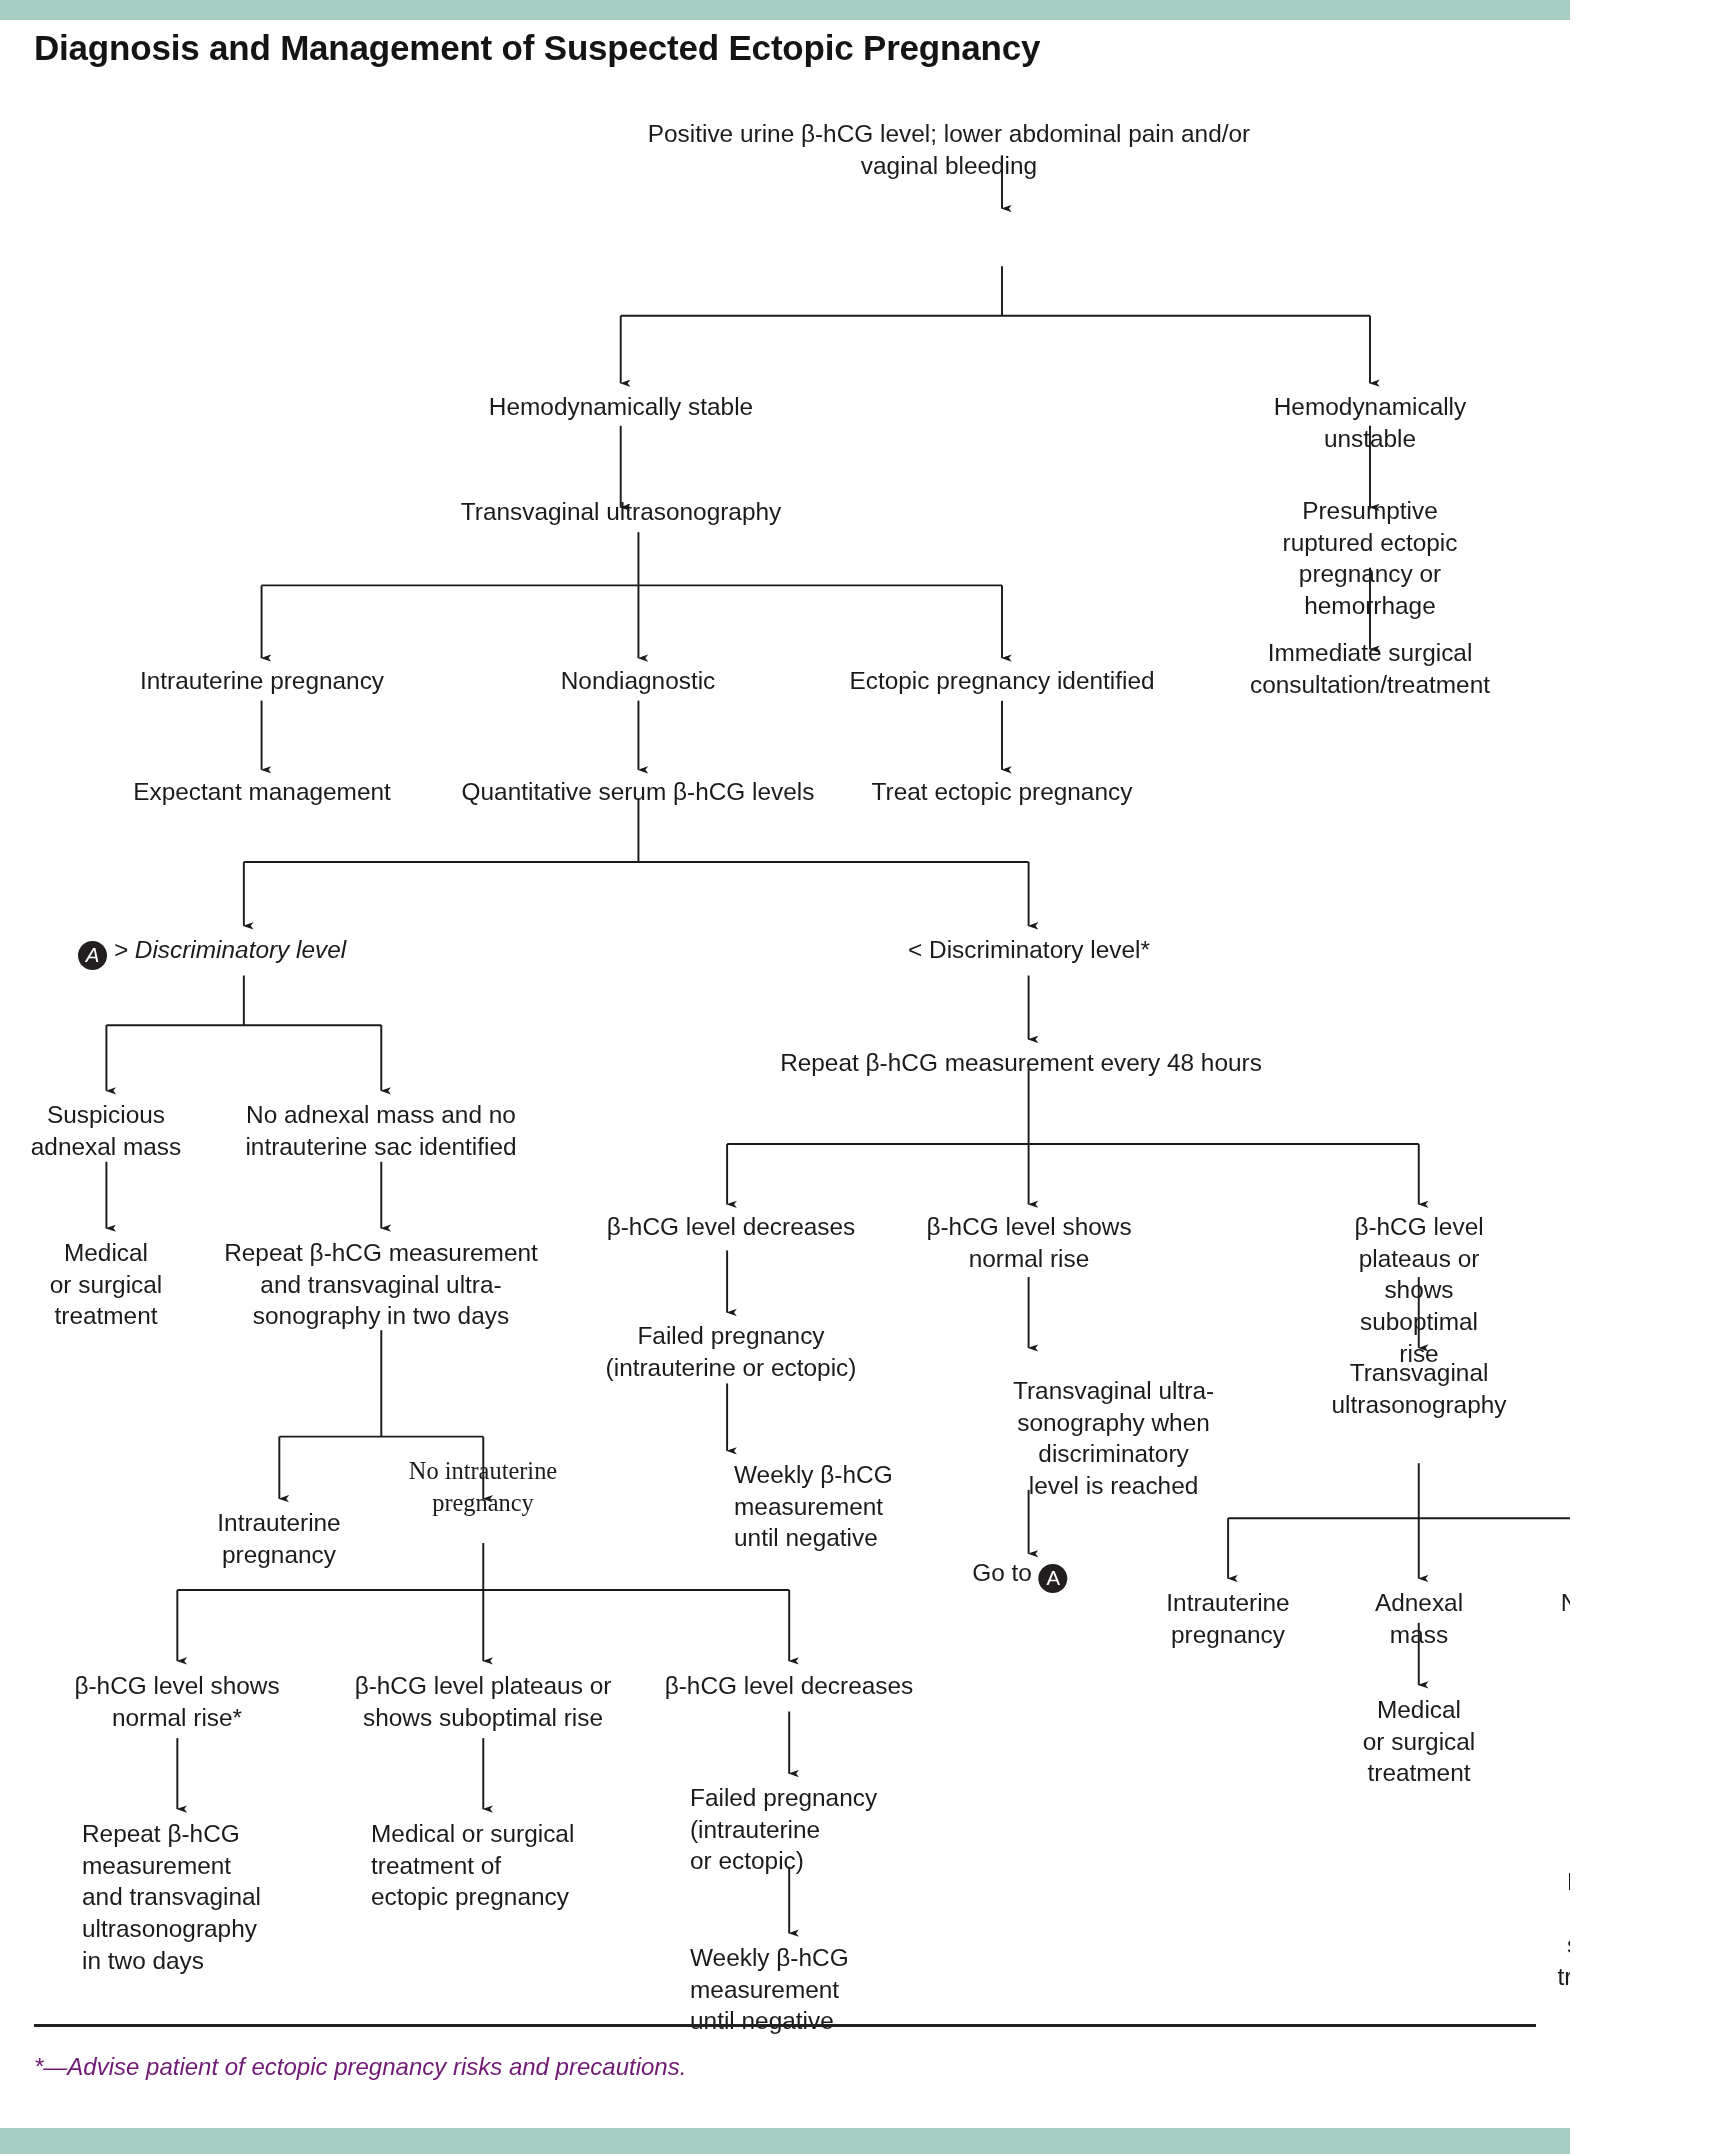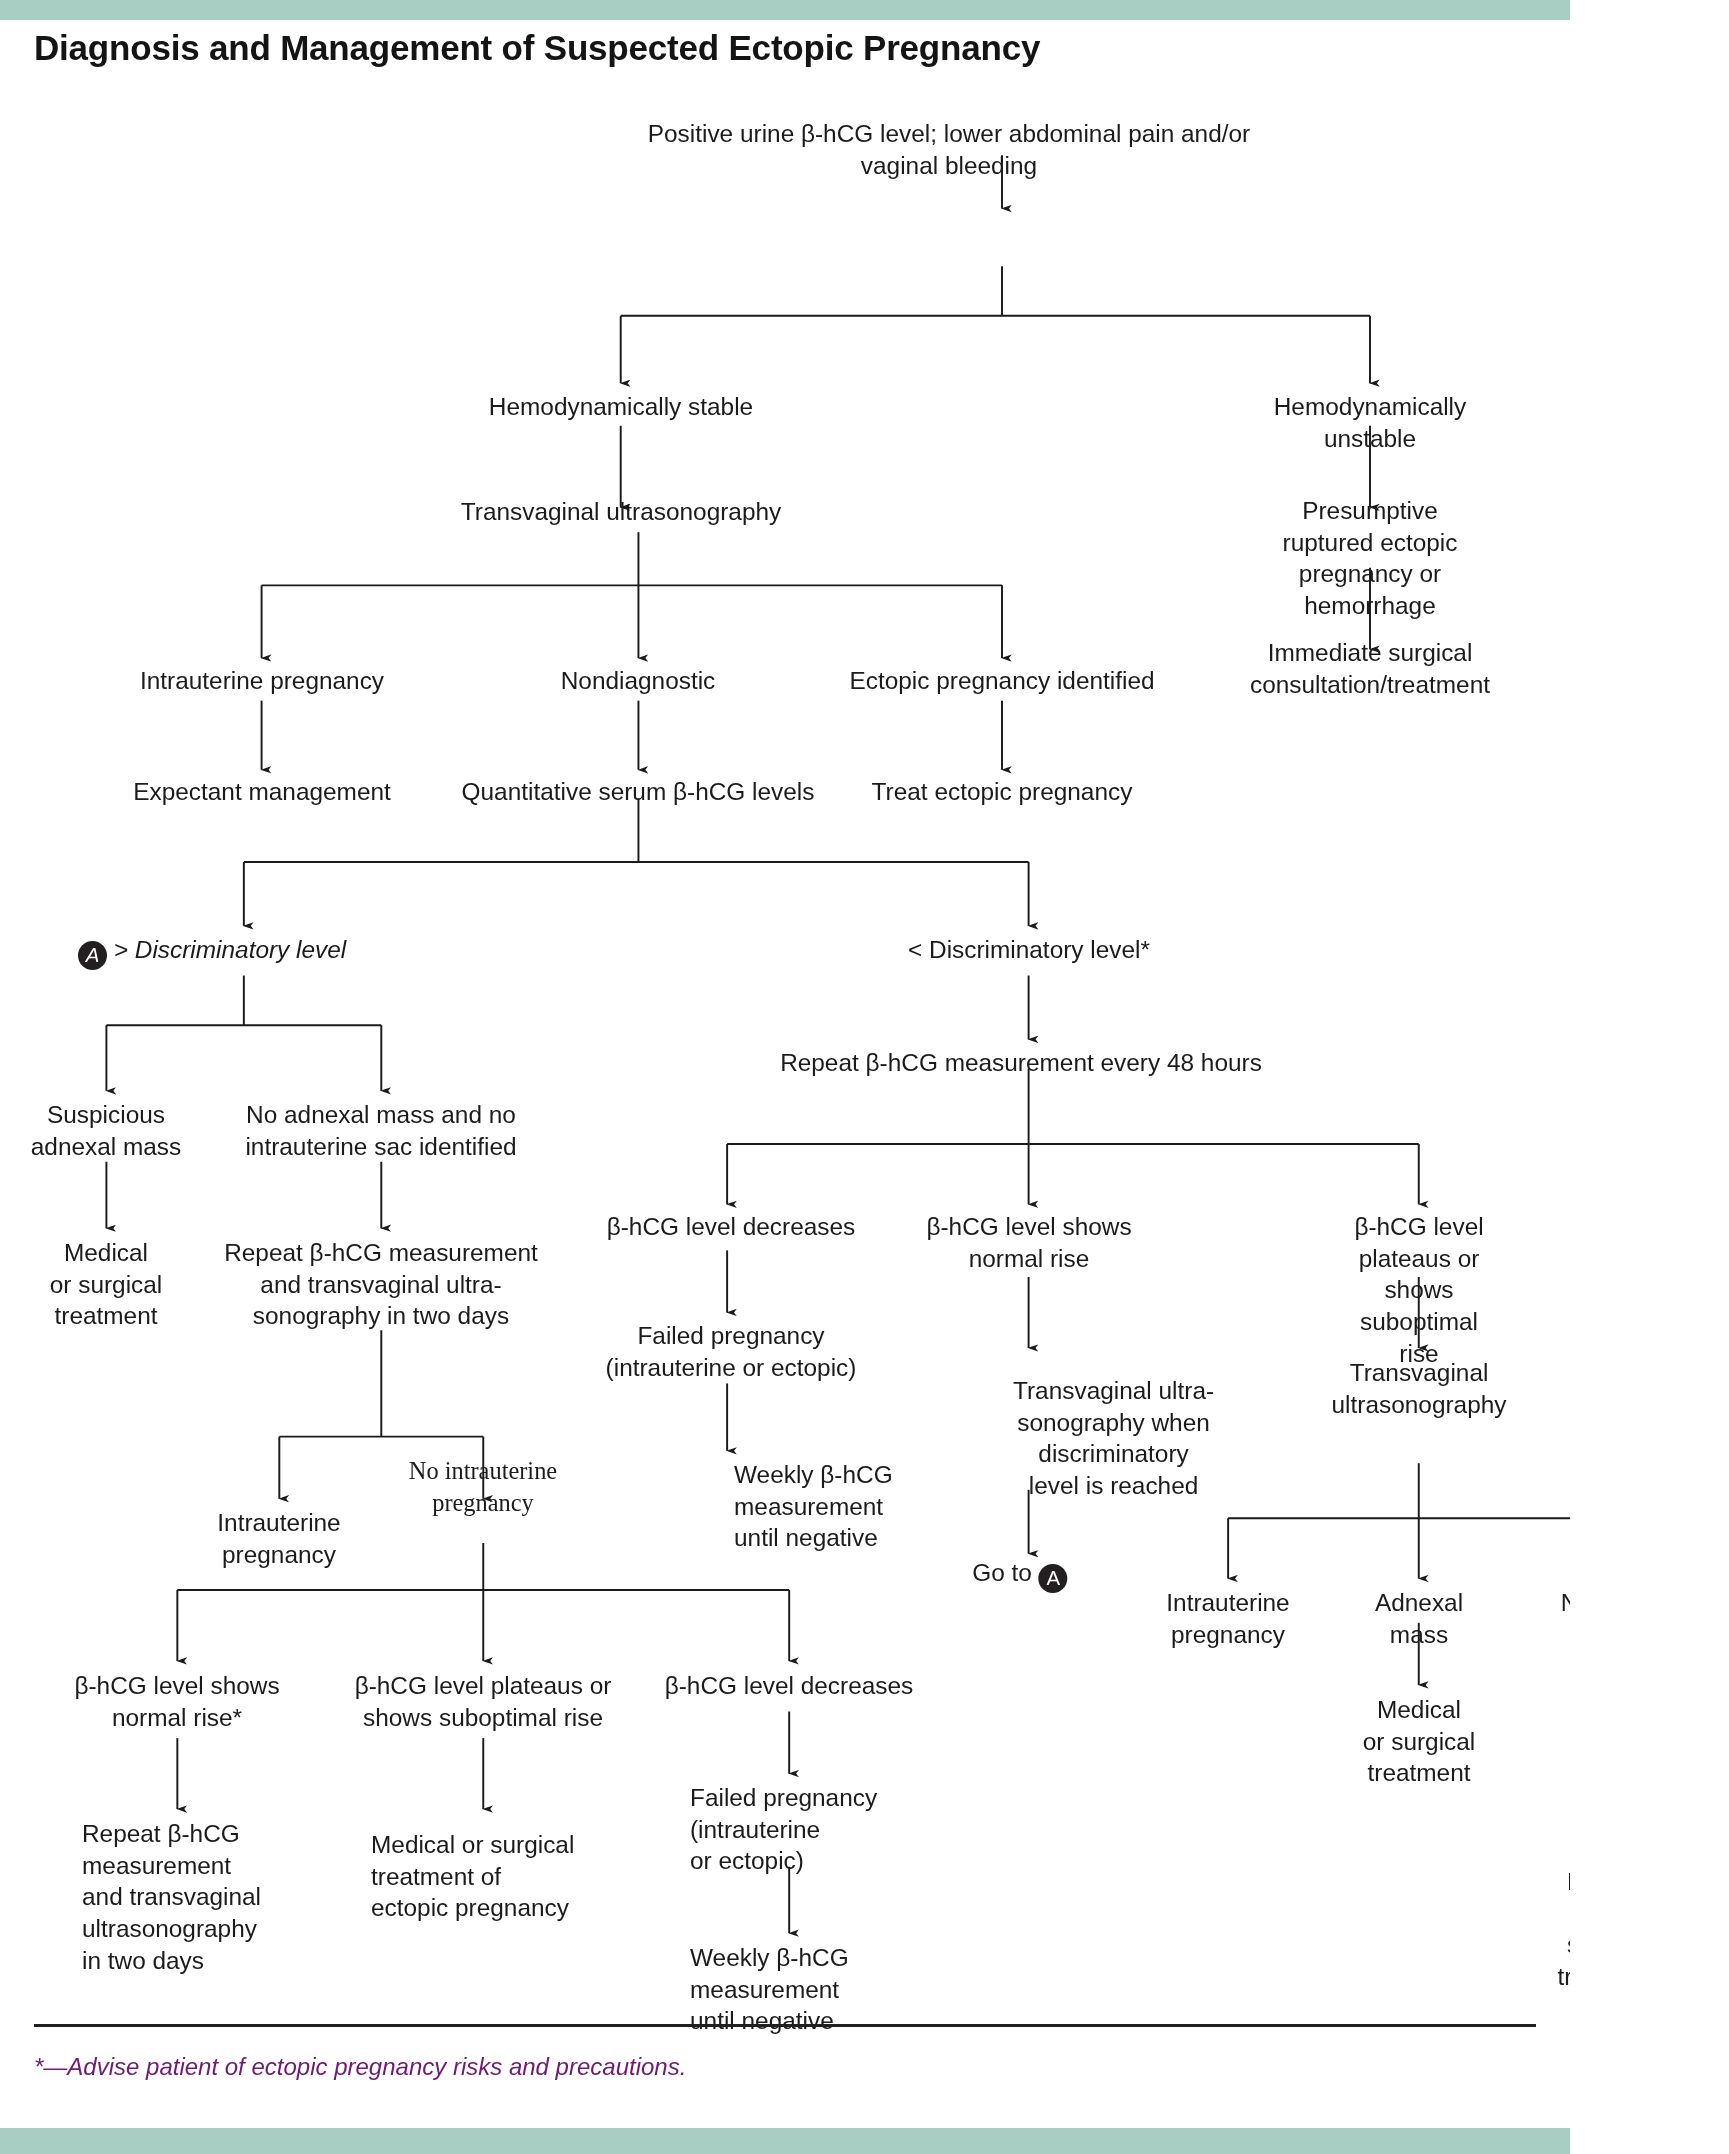--- a/index.html
+++ b/index.html
@@ -229,21 +229,21 @@
 treatment</div>
   <div class="node c" style="left:1621px;top:1694px;text-align:left;transform:none;">Failed pregnancy
 (intrauterine
 or ectopic)</div>
 
   <div class="node c" style="left:82px;top:1818px;text-align:left;transform:none;">Repeat β-hCG
 measurement
 and transvaginal
 ultrasonography
 in two days</div>
-  <div class="node c" style="left:371px;top:1818px;text-align:left;transform:none;margin-top:11px;">Medical or surgical
+  <div class="node c" style="left:371px;top:1818px;text-align:left;transform:none;">Medical or surgical
 treatment of
 ectopic pregnancy</div>
   <div class="node c" style="left:690px;top:1782px;text-align:left;transform:none;">Failed pregnancy
 (intrauterine
 or ectopic)</div>
 
   <div class="node c" style="left:1609px;top:1866px;">Medical
 or surgical
 treatment</div>
 

